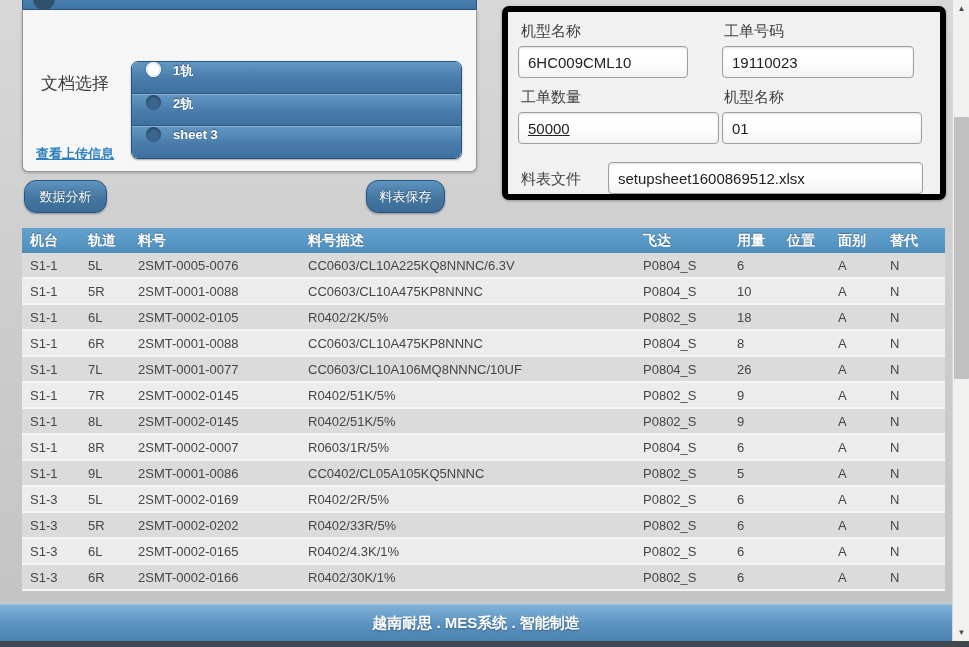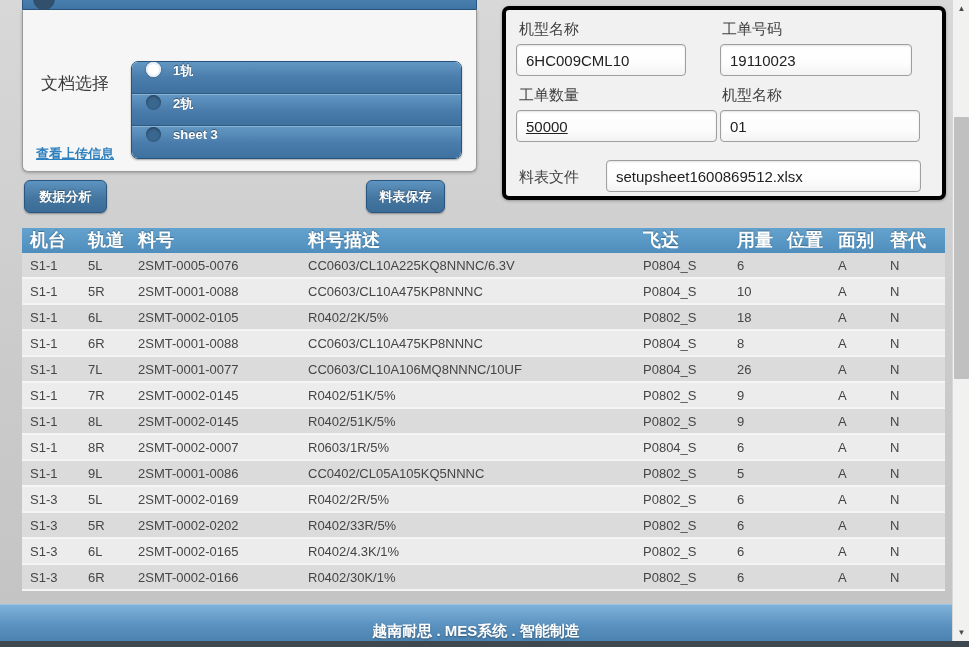--- a/index.html
+++ b/index.html
@@ -46,65 +46,65 @@
   .radio-item.selected .radio-dot {
     background:#ffffff; box-shadow:inset 0 0 0 2px #e8eef5,0 0 2px rgba(0,0,0,.4);
   }
   .radio-label { color:#fff; font-weight:bold; font-size:13px; text-shadow:0 -1px 1px rgba(0,0,0,.45); }
   .upload-link {
     position:absolute; left:13px; bottom:8px; font-size:13px; font-weight:bold;
     color:#2f80bf; text-decoration:underline; cursor:pointer;
   }
   
   .btn {
-    position:absolute; height:33px; border:1px solid #28567f; border-radius:6px;
+    position:absolute; height:33px; border:1px solid #28567f; border-radius:12px;
     background:linear-gradient(180deg,#5e94c1 0%,#44769f 55%,#3a6c97 100%);
-    color:#fff; font-weight:bold; font-size:13px;
+    color:#fff; font-weight:normal; font-size:13px;
     text-shadow:0 -1px 1px rgba(0,0,0,.4);
     box-shadow:0 1px 2px rgba(0,0,0,.35);
     display:flex; align-items:center; justify-content:center; cursor:pointer;
     font-family:inherit;
   }
   #btn-analyze { left:24px; top:180px; width:83px; }
   #btn-save    { left:366px; top:180px; width:79px; }
   
   .form-panel {
     position:absolute; left:502px; top:6px; width:444px; height:194px;
-    background:#f1f1f1; border:4px solid #000000; border-radius:7px;
+    background:#f1f1f1; border:6px solid #000000; border-radius:7px;
     box-shadow:0 1px 3px rgba(0,0,0,.3);
   }
   .fld-label { position:absolute; font-size:15px; color:#404040; }
   .fld-input {
     position:absolute; height:32px; border:1px solid #9f9f9f; border-radius:4px;
     background:linear-gradient(180deg,#ffffff 0%,#fdfdfd 60%,#f3f3f3 100%);
     box-shadow:inset 0 1px 2px rgba(0,0,0,.12);
     font-size:15px; color:#222; padding:0 9px; font-family:inherit; outline:none;
   }
   
   .grid-row {
     display:grid;
     grid-template-columns:58px 50px 170px 335px 94px 50px 51px 52px auto;
   }
   .grid-row > div { padding-left:8px; overflow:hidden; white-space:nowrap; }
   .mtable { position:absolute; left:22px; top:228px; width:923px; }
   .mtable-head {
     height:25px; line-height:25px;
     background:linear-gradient(180deg,#64a2ce,#4f8dbd);
-    color:#fff; font-weight:bold; font-size:18px;
+    color:#fff; font-weight:bold; font-size:14px;
     text-shadow:0 -1px 1px rgba(0,0,0,.3);
   }
   .mtable-row { height:26px; line-height:26px; font-size:13px; color:#454545; border-bottom:2px solid #f4f4f4; }
   .mtable-row.odd  { background:#dbdbdb; }
   .mtable-row.even { background:#ececec; }
   
   .footer {
     position:absolute; left:0; right:17px; top:604px; height:37px;
     background:linear-gradient(180deg,#7fb2d9 0%,#5b92bf 55%,#4a82b1 100%);
     border-top:1px solid #9cc4e2;
-    display:flex; align-items:flex-end; justify-content:center; z-index:5;
+    display:flex; align-items:center; justify-content:center; z-index:5;
   }
   .footer-text { color:#fff; font-weight:bold; font-size:15px; text-shadow:0 1px 2px rgba(0,0,0,.35); }
   .bottom-strip { position:absolute; left:0; right:0; top:641px; height:6px; background:#40484f; z-index:6; }
   
   .scrollbar {
     position:absolute; right:0; top:0; width:17px; height:641px;
     background:#f1f1f0; border-left:1px solid #d8d8d8; z-index:7;
   }
   .sb-btn {
     position:absolute; left:0; width:17px; height:17px;

